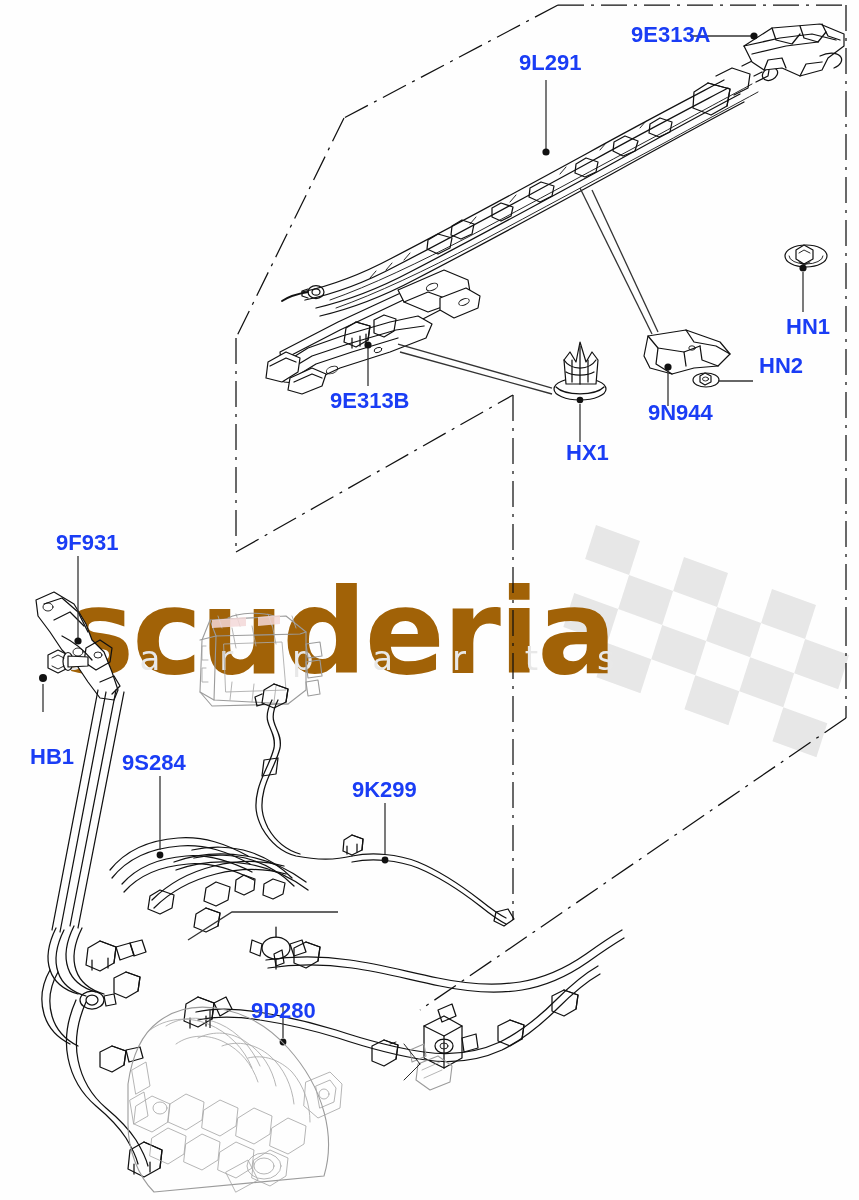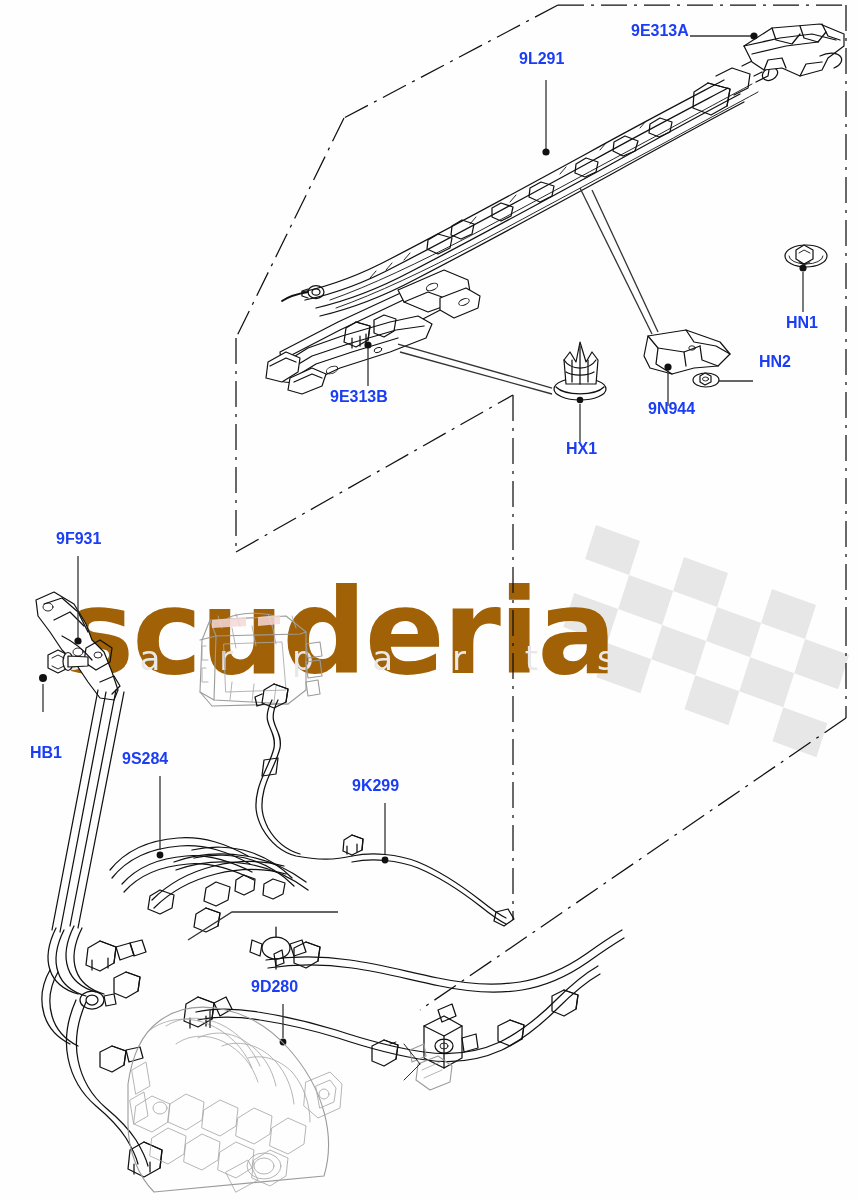--- a/index.html
+++ b/index.html
@@ -27,21 +27,21 @@
   #wm-carparts{
     left:62px;top:638px;
     font-size:34px;
     color:#e8e8e8;
     letter-spacing:24px;
     font-weight:normal;
   }
   .lbl{
     position:absolute;
     color:#1a3df5;
-    font-size:16px;
+    font-size:22px;
     font-weight:bold;
     font-family:"Liberation Sans","DejaVu Sans",sans-serif;
     white-space:nowrap;
     letter-spacing:0px;
   }
 </style>
 </head>
 <body>
 
 <div id="diagram-root">
@@ -508,15 +508,15 @@
   <div class="lbl" style="left:519px;top:50px">9L291</div>
   <div class="lbl" style="left:786px;top:314px">HN1</div>
   <div class="lbl" style="left:759px;top:353px">HN2</div>
   <div class="lbl" style="left:648px;top:400px">9N944</div>
   <div class="lbl" style="left:330px;top:388px">9E313B</div>
   <div class="lbl" style="left:566px;top:440px">HX1</div>
   <div class="lbl" style="left:56px;top:530px">9F931</div>
   <div class="lbl" style="left:30px;top:744px">HB1</div>
   <div class="lbl" style="left:122px;top:750px">9S284</div>
   <div class="lbl" style="left:352px;top:777px">9K299</div>
-  <div class="lbl" style="left:251px;top:978px">9D280</div>
+  <div class="lbl" style="left:251px;top:998px">9D280</div>
 
 </div>
 
 </body></html>

